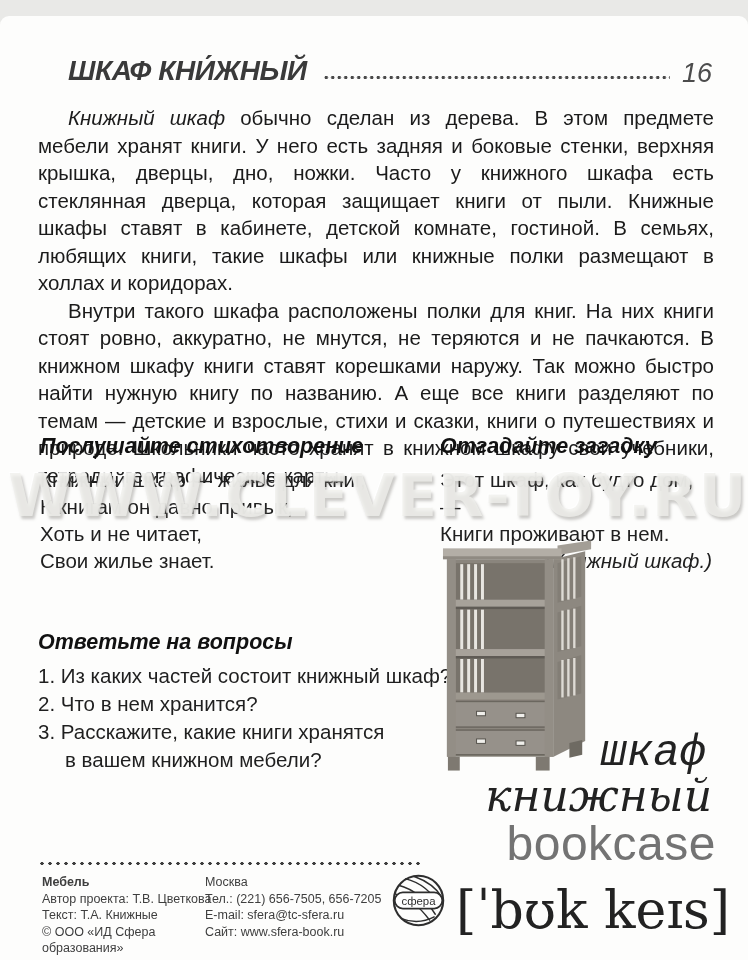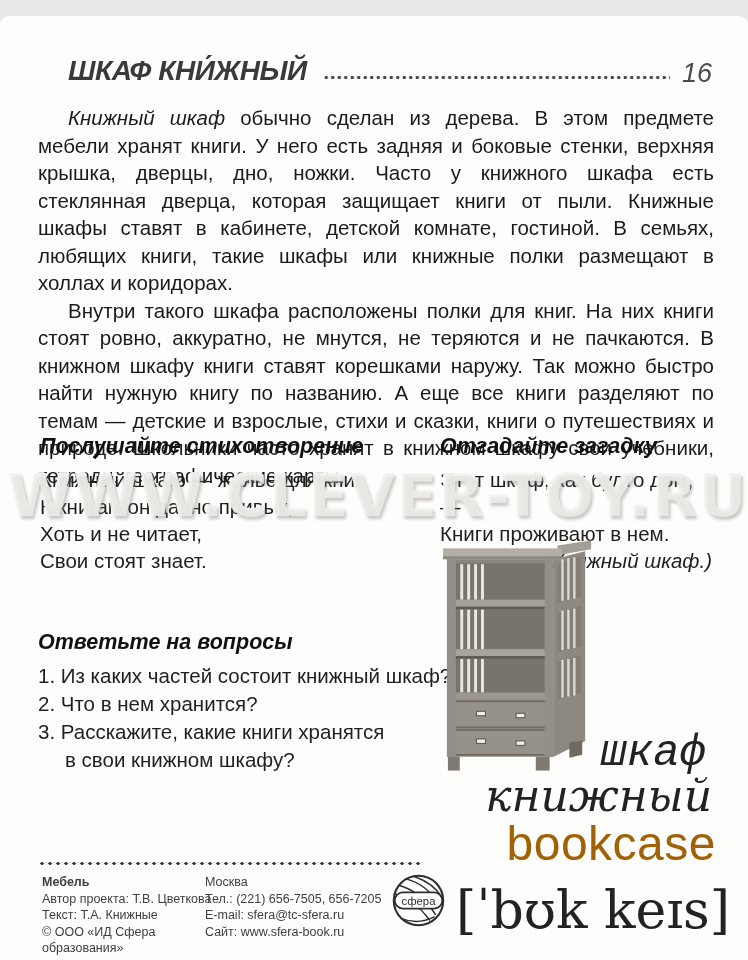--- a/index.html
+++ b/index.html
@@ -32,21 +32,21 @@
   
   .questions{position:absolute;left:38px;top:614px;width:420px;}
   .questions .line20{line-height:28px;}
   .q-cont{padding-left:27px;}
   
   .bookcase{position:absolute;left:441px;top:520px;width:158px;height:240px;}
   
   .vocab-line{position:absolute;white-space:nowrap;color:#222;}
   .v-cursive1{right:42px;top:712px;font-family:Liberation Mono, monospace;font-style:italic;font-size:44px;}
   .v-cursive2{right:36px;top:754px;font-family:"DejaVu Serif",serif;font-style:italic;font-size:44px;}
-  .v-english{right:32px;top:800px;font-size:48px;font-weight:500;color:#a16207;letter-spacing:0.5px;}
+  .v-english{right:32px;top:800px;font-size:48px;font-weight:500;color:#737373;letter-spacing:0.5px;}
   .v-transcription{right:18px;top:864px;font-family:"DejaVu Serif",serif;font-size:52px;color:#222;}
   
   .watermark{position:absolute;left:0;right:0;top:446px;z-index:6;
     text-align:right;white-space:nowrap;pointer-events:none;
     font-family:"DejaVu Sans",sans-serif;font-weight:bold;font-size:58px;letter-spacing:2px;
     color:rgba(240,239,236,0.78);
     text-shadow:2px 3px 3px rgba(125,123,117,0.40),-1px -1px 0 rgba(255,255,255,0.85);}
   
   .footer-rule{position:absolute;left:38px;top:845px;width:385px;height:5px;
     background-image:radial-gradient(circle,#3e3e3e 1.5px,transparent 1.85px);
@@ -74,38 +74,38 @@
   <div class="bodytext">
     <p><span class="lead-italic">Книжный шкаф</span><span> обычно сделан из дерева. В этом предмете мебели хранят книги. У него есть задняя и боковые стенки, верхняя крышка, дверцы, дно, ножки. Часто у книжного шкафа есть стеклянная дверца, которая защищает книги от пыли. Книжные шкафы ставят в кабинете, детской комнате, гостиной. В семьях, любящих книги, такие шкафы или книжные полки размещают в холлах и коридорах.</span></p>
     <p>Внутри такого шкафа расположены полки для книг. На них книги стоят ровно, аккуратно, не мнутся, не теряются и не пачкаются. В книжном шкафу книги ставят корешками наружу. Так можно быстро найти нужную книгу по названию. А еще все книги разделяют по темам — детские и взрослые, стихи и сказки, книги о путешествиях и природе. Школьники часто хранят в книжном шкафу свои учебники, тетради, географические карты.</p>
   </div>
 
   <div class="poem">
     <div class="sec-head">Послушайте стихотворение</div>
     <div class="line20">Книжный шкаф — жилье для книг,</div>
     <div class="line20">К книгам он давно привык,</div>
     <div class="line20">Хоть и не читает,</div>
-    <div class="line20">Свои стоят знает.</div>
+    <div class="line20">Свои жилье знает.</div>
   </div>
 
   <div class="riddle">
     <div class="sec-head">Отгадайте загадку</div>
     <div class="line20">Этот шкаф, как будто дом, —</div>
     <div class="line20">Книги проживают в нем.</div>
     <div class="riddle-answer">(Книжный шкаф.)</div>
   </div>
 
   <div class="watermark">WWW.CLEVER-TOY.RU</div>
 
   <div class="questions">
     <div class="sec-head">Ответьте на вопросы</div>
     <div class="line20">1. Из каких частей состоит книжный шкаф?</div>
     <div class="line20">2. Что в нем хранится?</div>
     <div class="line20">3. Расскажите, какие книги хранятся</div>
-    <div class="line20 q-cont">в свои книжном шкафу?</div>
+    <div class="line20 q-cont">в вашем книжном мебели?</div>
   </div>
 
   <div class="bookcase">
     <svg viewBox="0 0 160 240" width="158" height="240">
 
       <polygon points="114,22 146,14 146,206 114,222" fill="#8d8880"></polygon>
       <polygon points="118,26 142,19 142,60 118,66" fill="#837e76"></polygon>
       <line x1="123" y1="22" x2="123" y2="64" stroke="#dedbd5" stroke-width="2.4"></line>
       <line x1="129" y1="21" x2="129" y2="63" stroke="#dedbd5" stroke-width="2.4"></line>
       <line x1="135" y1="20" x2="135" y2="62" stroke="#dedbd5" stroke-width="2.4"></line>

